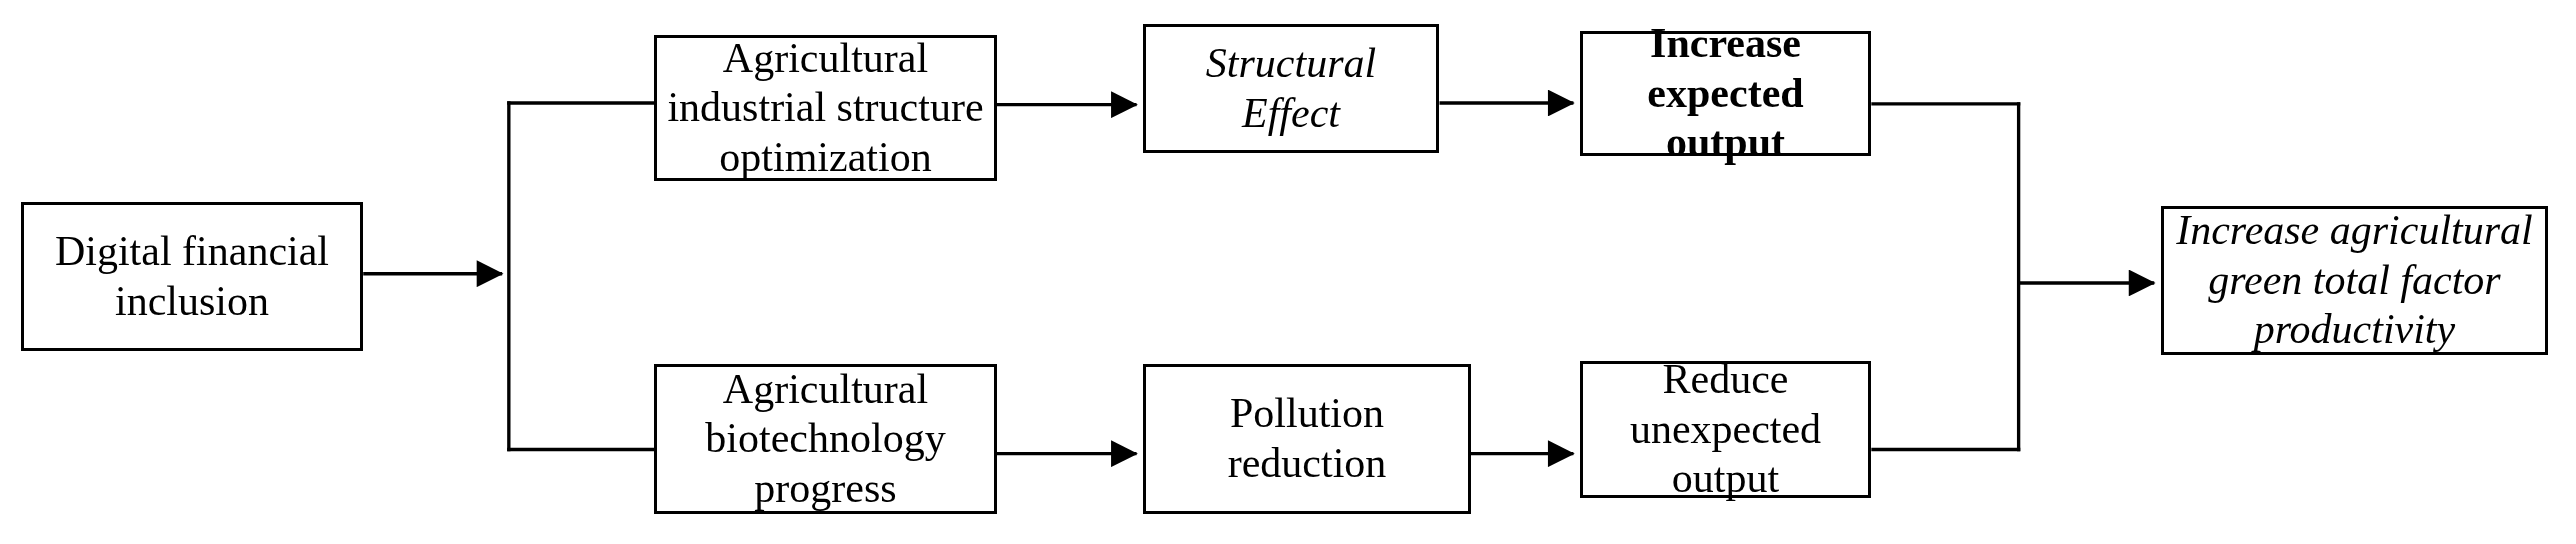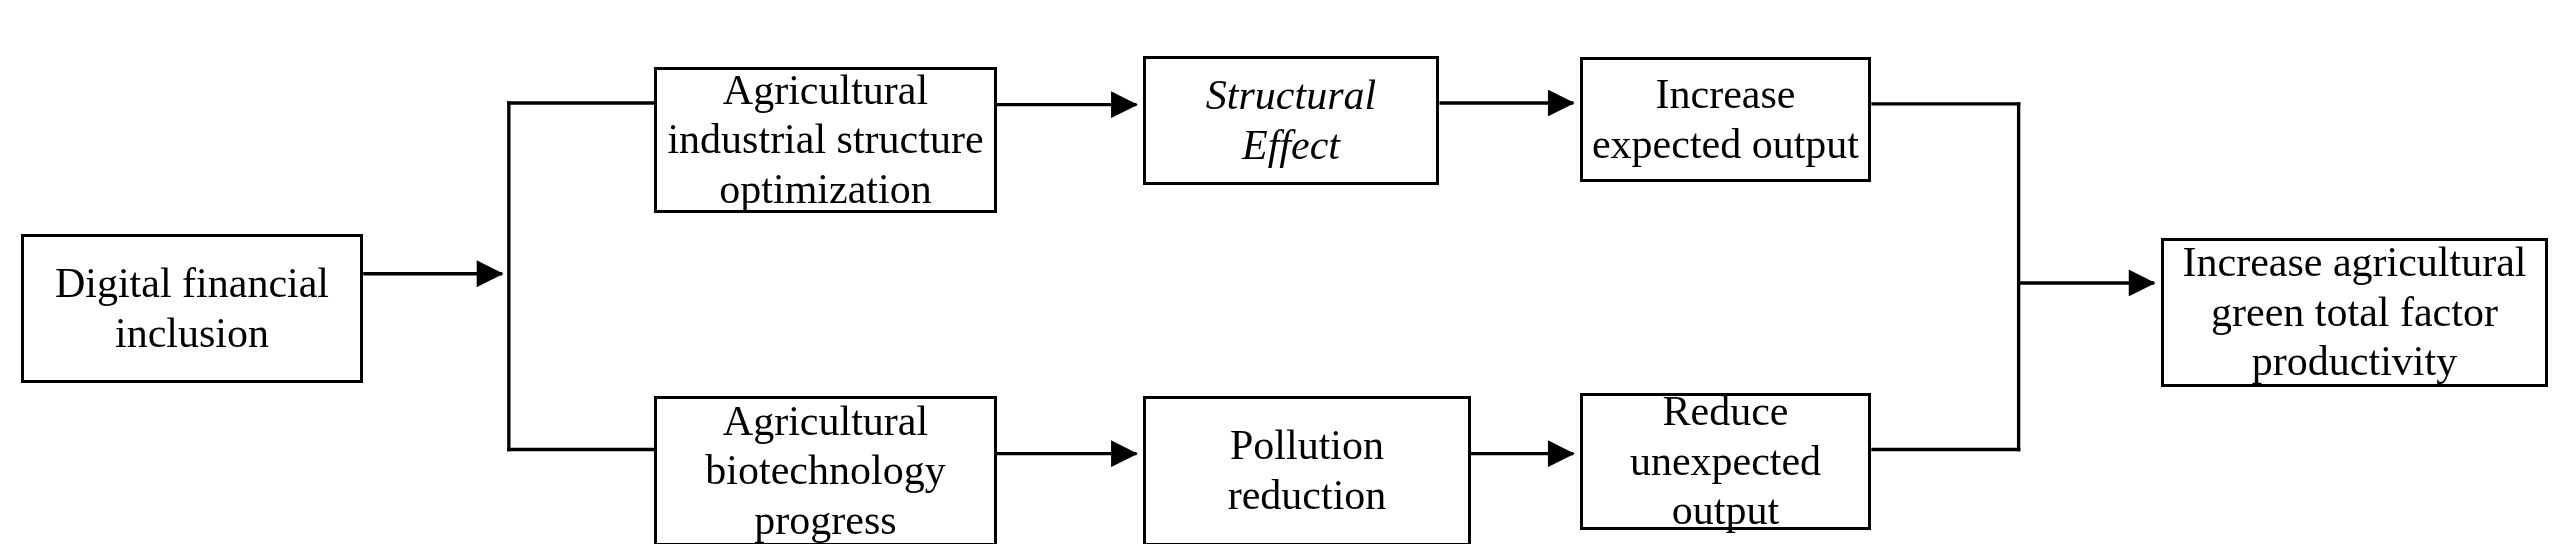--- a/index.html
+++ b/index.html
@@ -28,21 +28,20 @@
     box-sizing: border-box;
     border: 3.3px solid #000000;
     background: #ffffff;
     display: flex;
     align-items: center;
     justify-content: center;
     text-align: center;
     font-size: 42px;
     line-height: 1.18;
     white-space: pre-line;
-    margin-top: 32px;
   }
   .edge {
     stroke: #000000;
     stroke-width: 4;
     fill: none;
   }
 </style>
 </head>
 <body>
 
@@ -83,32 +82,32 @@
   <div class="node" style="left:21px; top:202px; width:342px; height:149px;">Digital financial
 inclusion</div>
 
   <div class="node" style="left:654px; top:35px; width:343px; height:146px;">Agricultural
 industrial structure
 optimization</div>
 
   <div class="node" style="left:1143px; top:24px; width:296px; height:129px;font-style:italic;">Structural
 Effect</div>
 
-  <div class="node" style="left:1580px; top:25px; width:291px; height:125px;">Increase
+  <div class="node" style="left:1580px; top:31px; width:291px; height:125px;font-weight:bold;">Increase
 expected output</div>
 
   <div class="node" style="left:654px; top:364px; width:343px; height:150px;">Agricultural
 biotechnology
 progress</div>
 
   <div class="node" style="left:1143px; top:364px; width:328px; height:150px;">Pollution
 reduction</div>
 
   <div class="node" style="left:1580px; top:361px; width:291px; height:137px;">Reduce
 unexpected
 output</div>
 
-  <div class="node" style="left:2161px; top:206px; width:387px; height:149px;">Increase agricultural
+  <div class="node" style="left:2161px; top:206px; width:387px; height:149px;font-style:italic;">Increase agricultural
 green total factor
 productivity</div>
 
 </div>
 
 
 </body></html>

